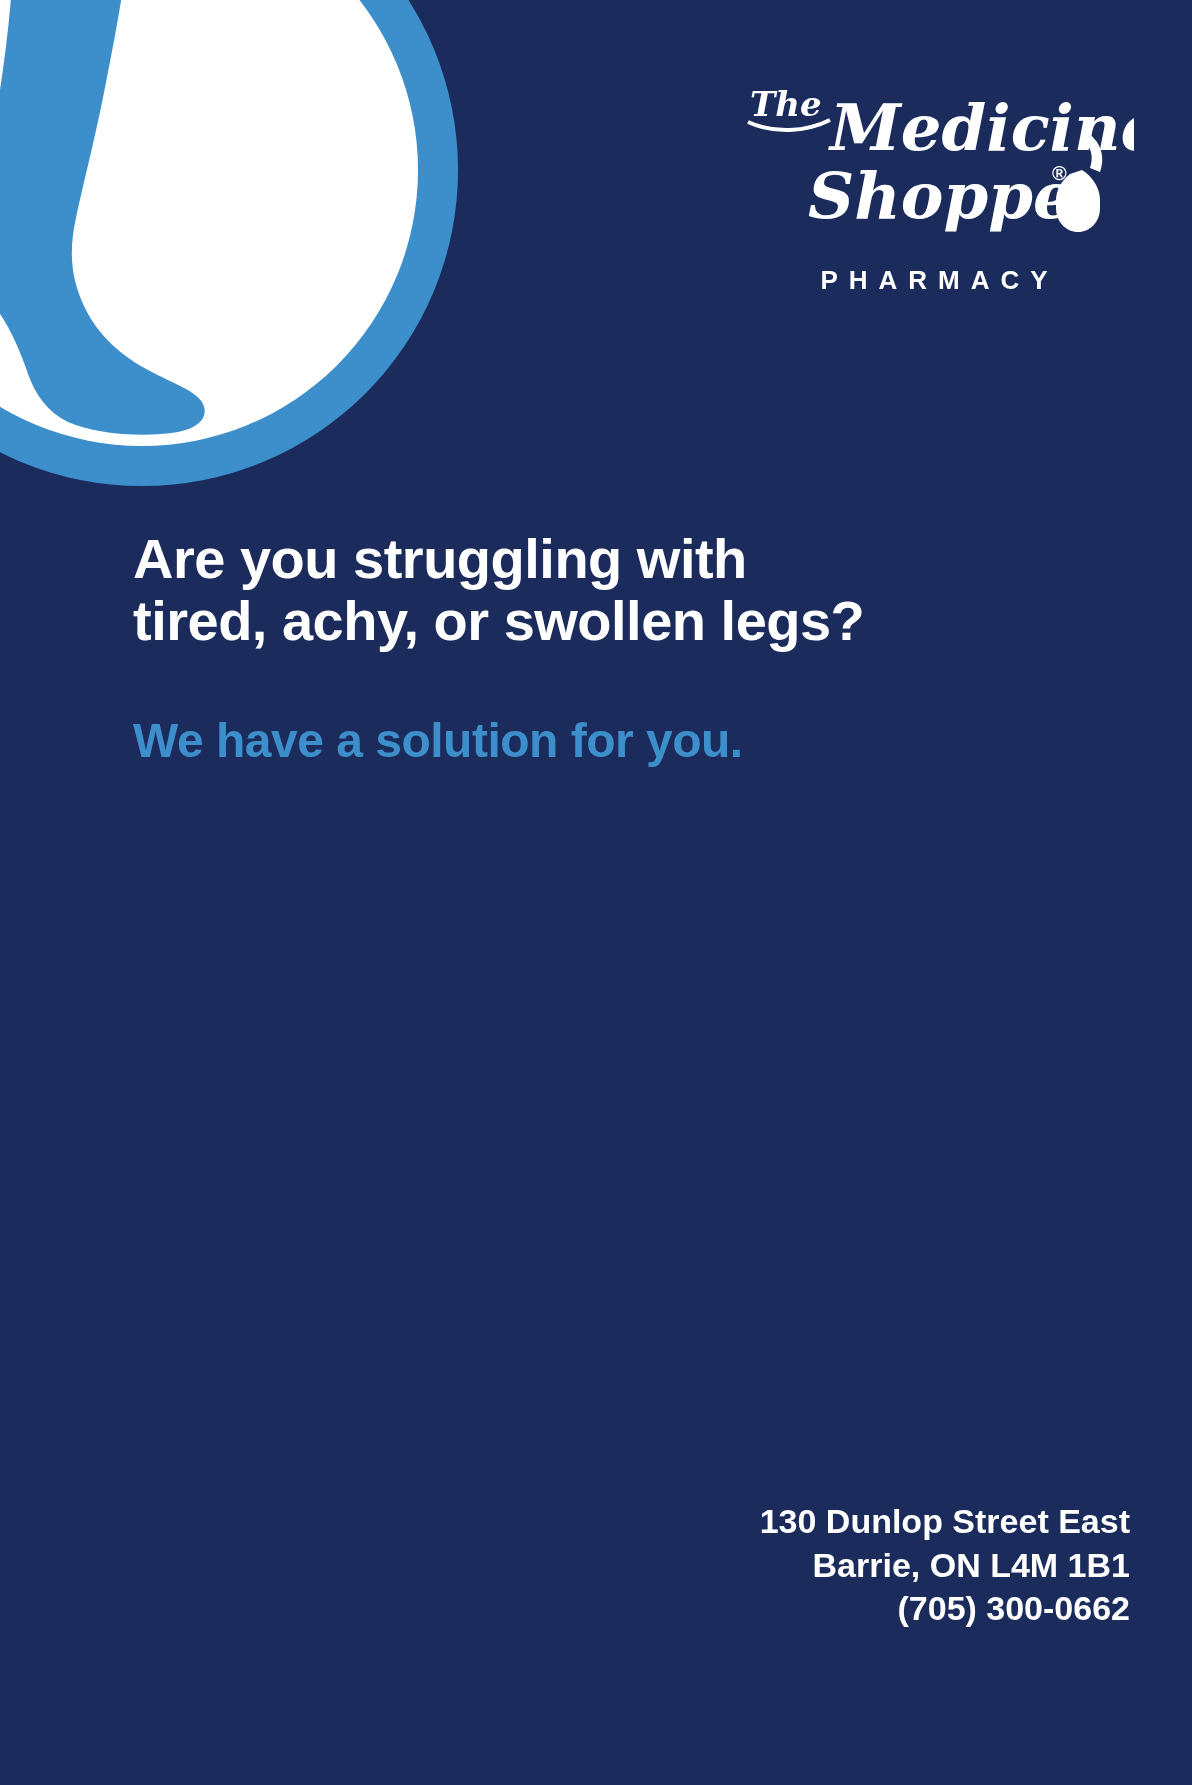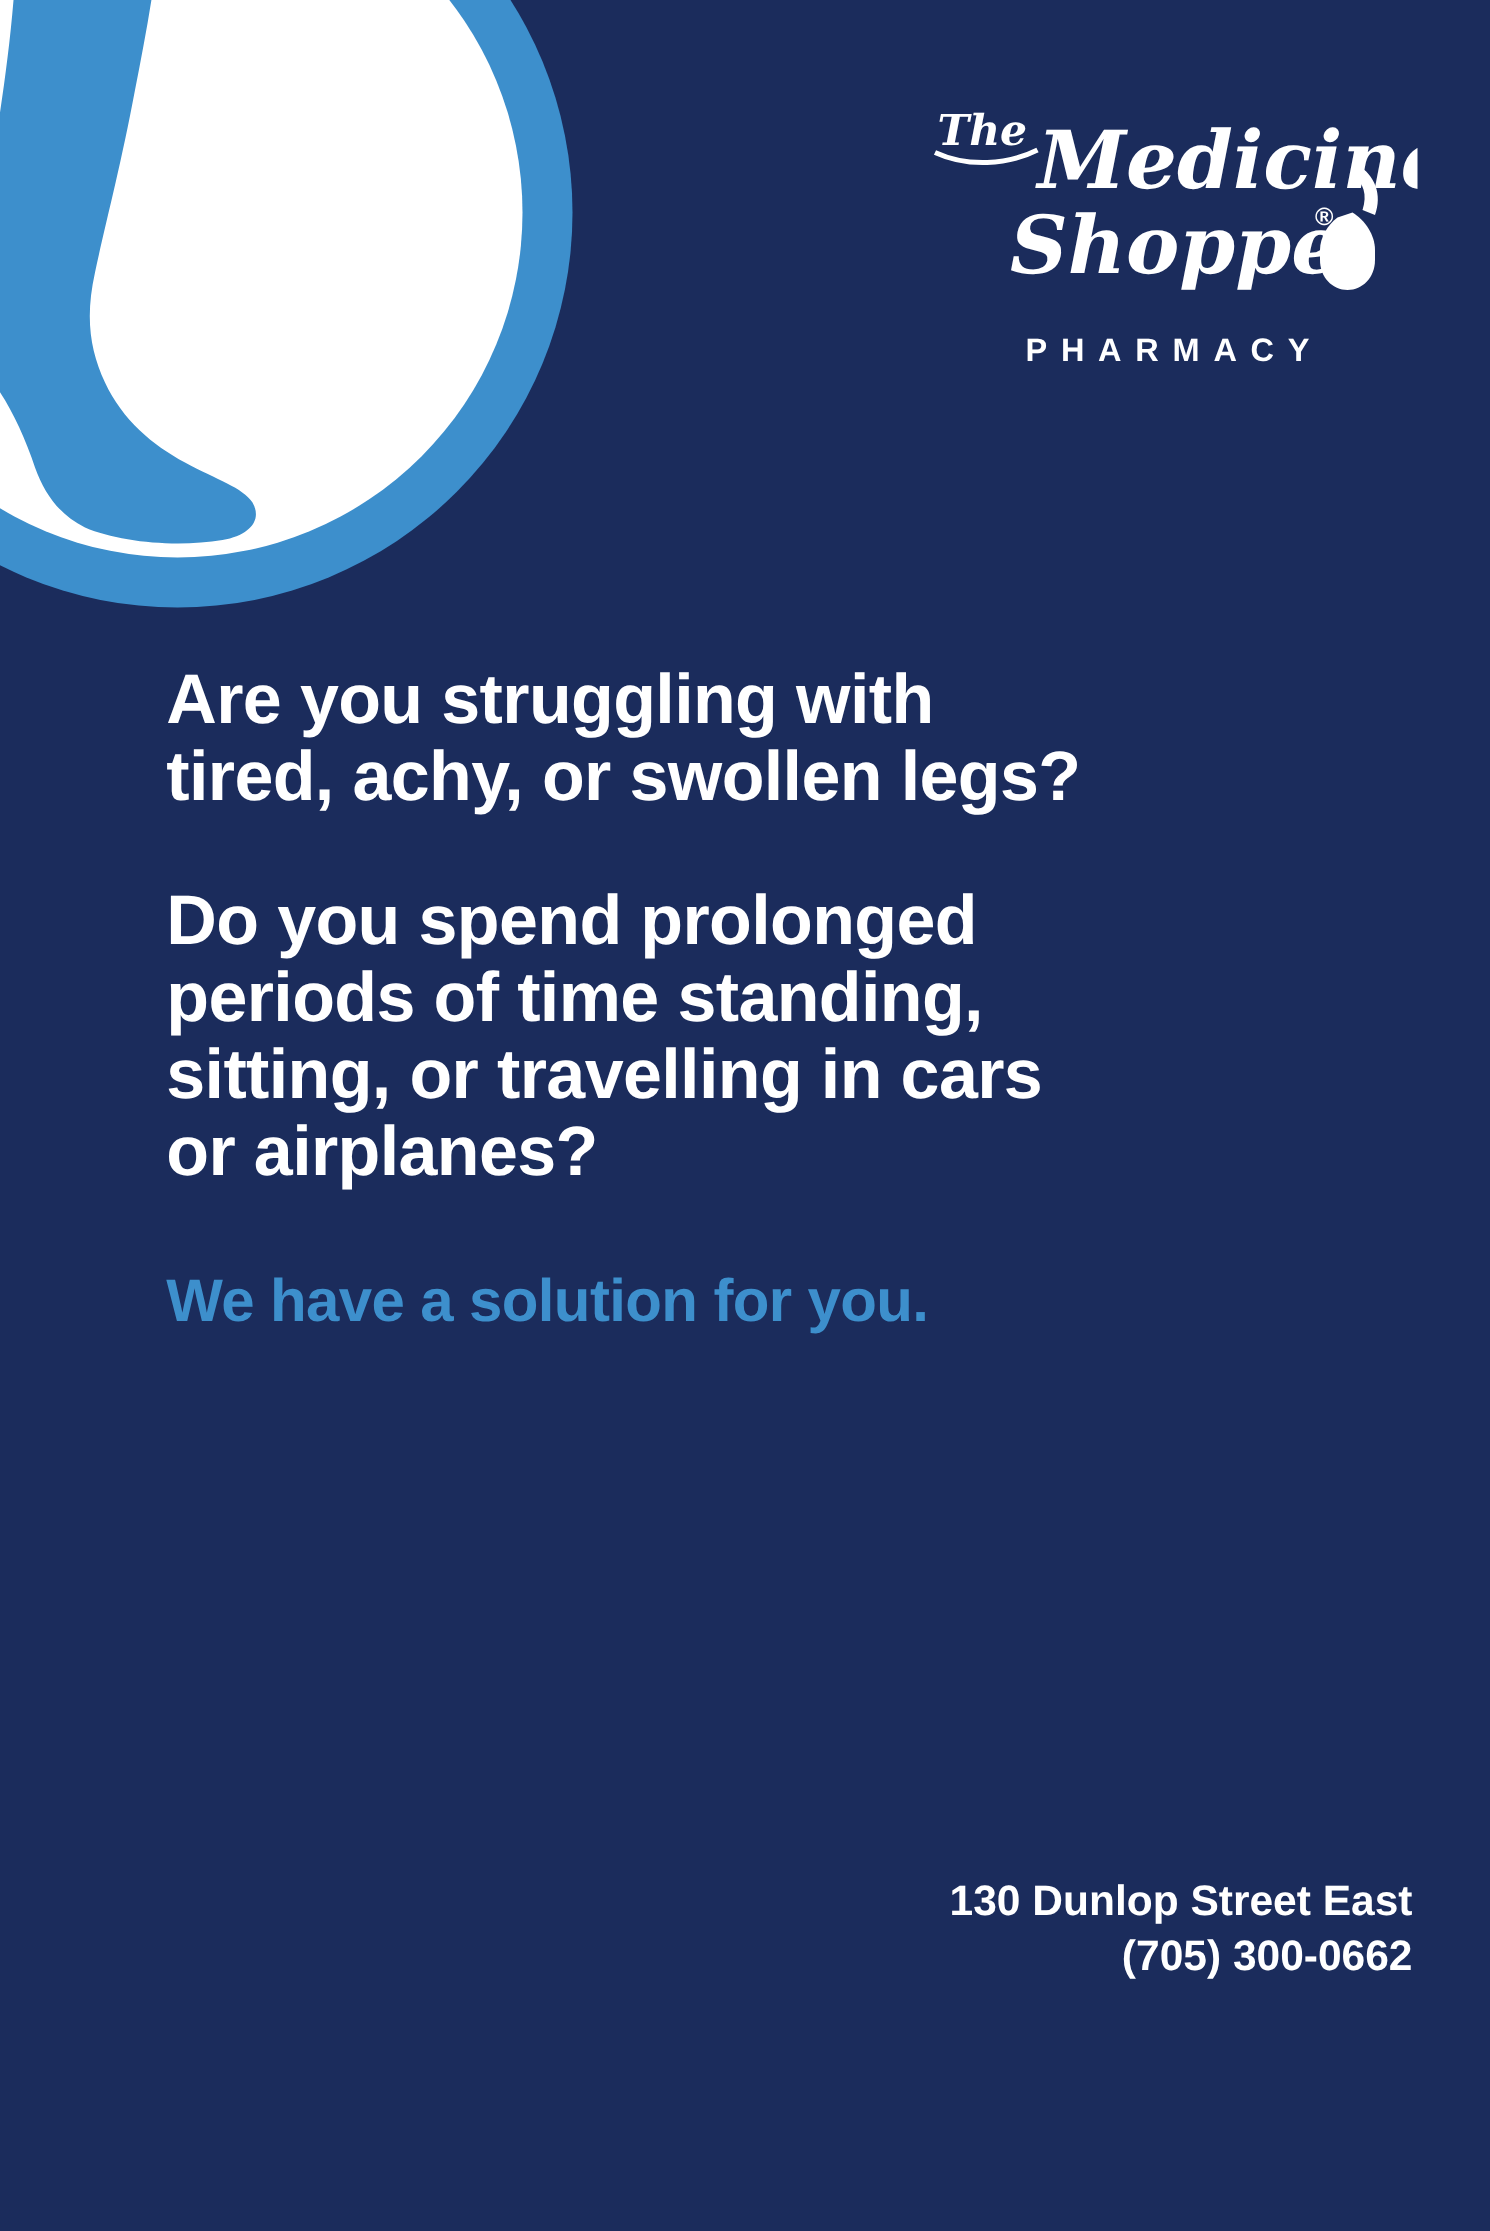--- a/index.html
+++ b/index.html
@@ -166,30 +166,25 @@
   </div>
 </div>
 
 <div id="copy">
 
   <div class="headline" id="headline-1">
     <span>Are you struggling with</span><br>
     <span>tired, achy, or swollen legs?</span>
   </div>
 
-  <div class="headline" id="headline-2">
-    <span>Do you spend prolonged</span><br>
-    <span>periods of time standing,</span><br>
-    <span>sitting, or travelling in cars</span><br>
-    <span>or airplanes?</span>
-  </div>
 
   <div id="tagline">We have a solution for you.</div>
 
   <div id="bodycopy">
     <br>
   </div>
 </div>
 
 <div id="address">
   <span class="addr-line">130 Dunlop Street East</span>
+  <span class="addr-line">Barrie, ON L4M 1B1</span>
   <span class="addr-line">(705) 300-0662</span>
 </div>
 
 </body></html>

